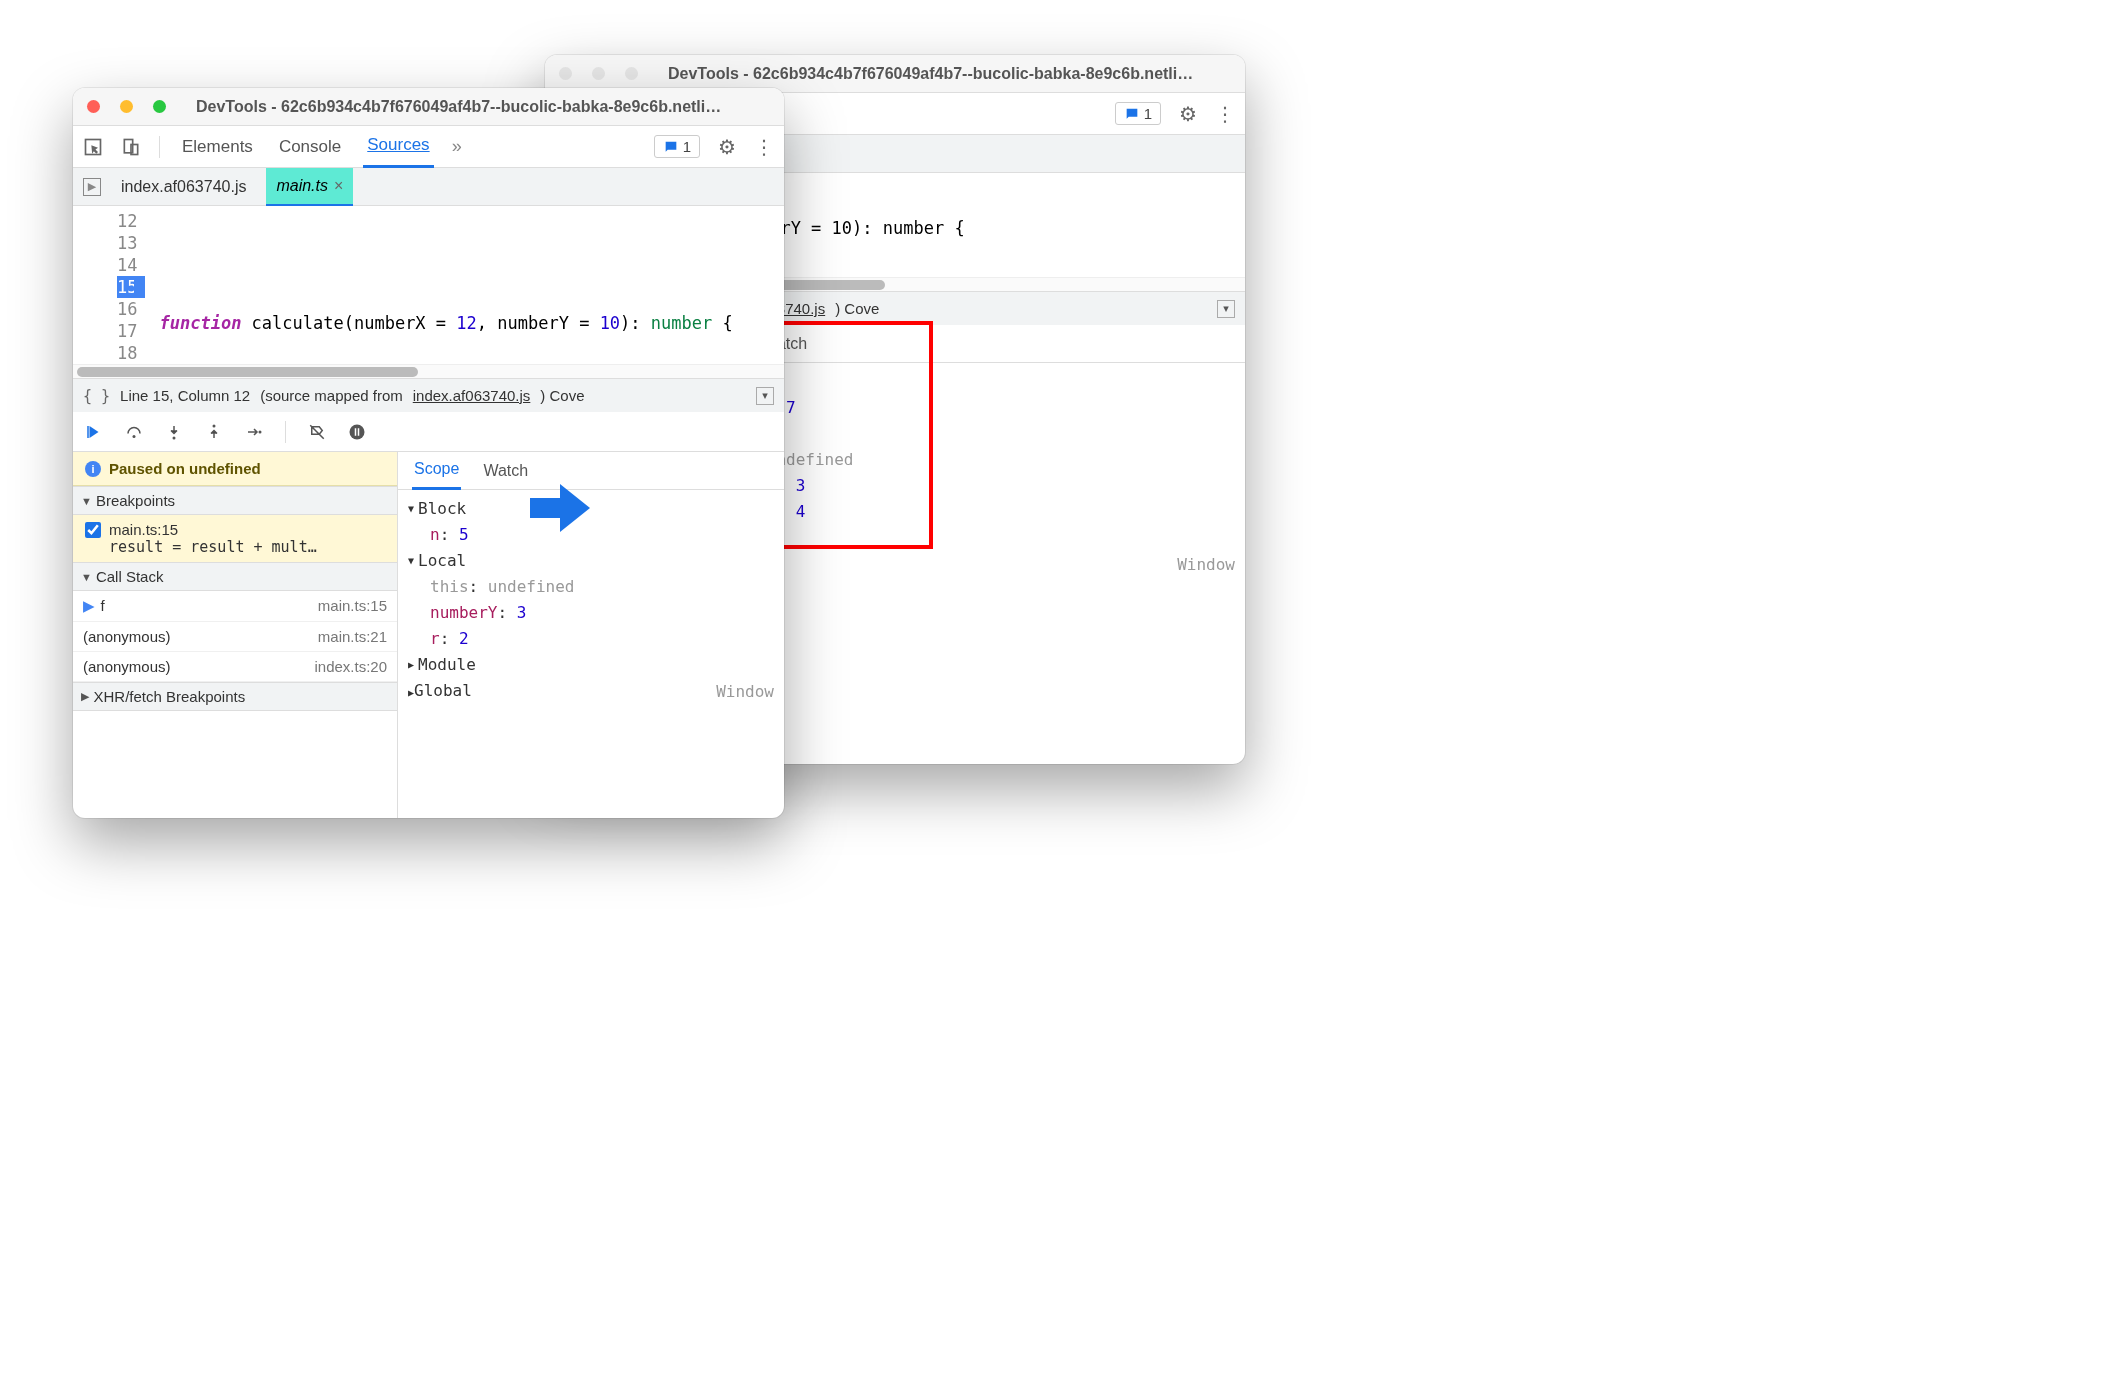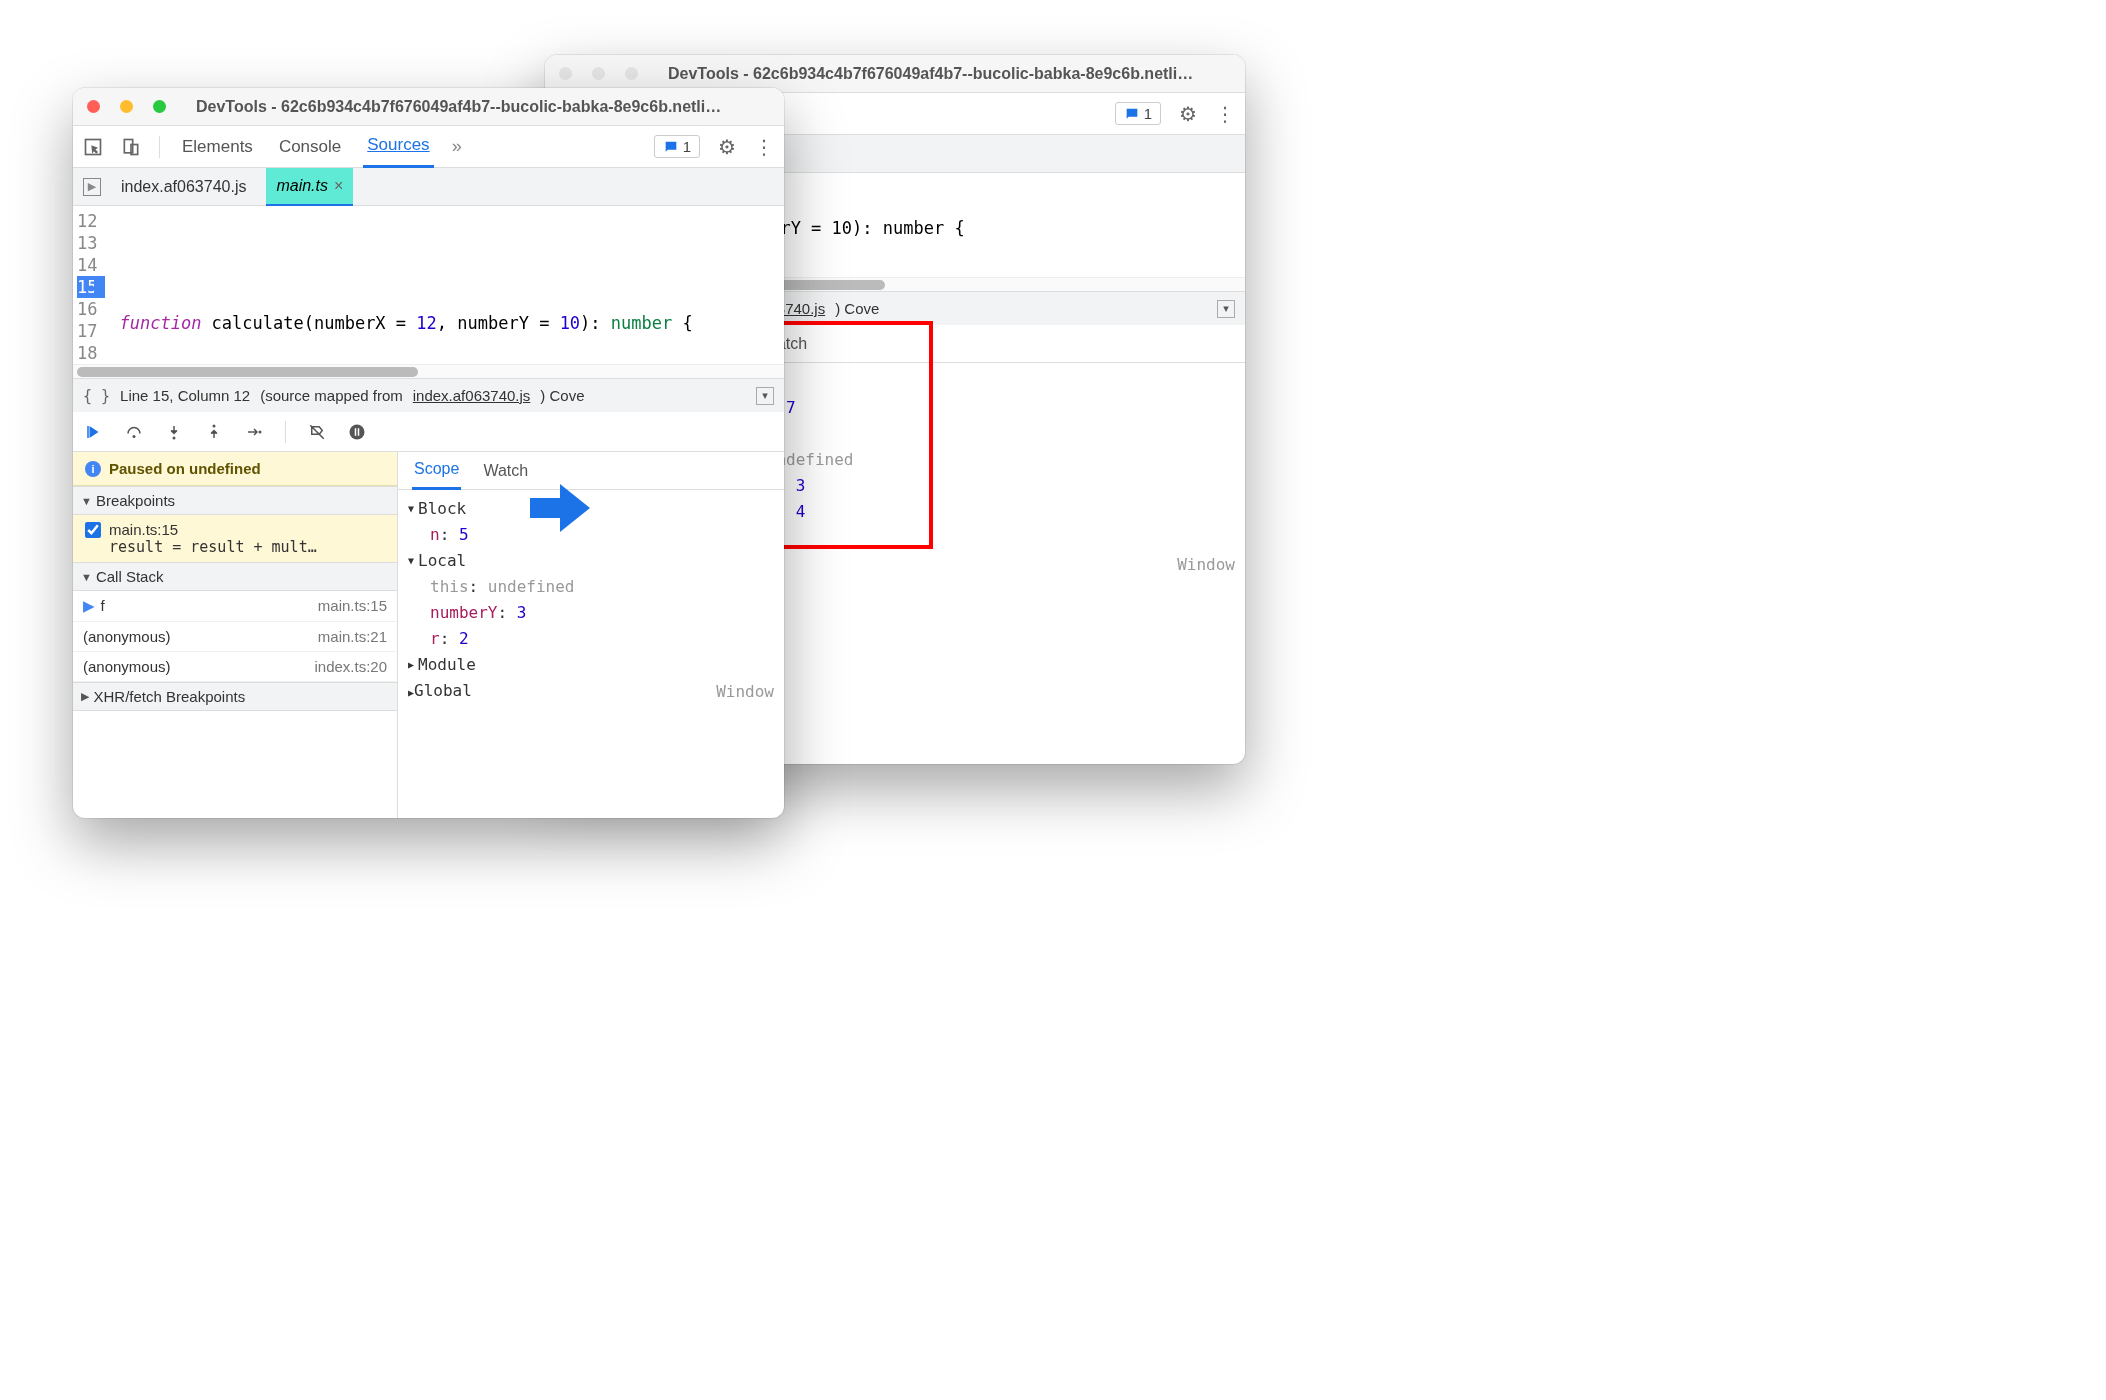--- a/index.html
+++ b/index.html
@@ -25,21 +25,21 @@
   .ftab { padding: 0 2px; height: 38px; display: flex; align-items: center; gap: 6px; }
   .ftab.active { background:#5eead4; border-bottom:2px solid #1b73e7; color:#000; font-style:italic; padding:0 10px;}
   .ftab .close { font-style: normal; color:#666; }
   .codearea { display: flex; font-family: ui-monospace, Menlo, monospace; font-size: 17px; position: relative; }
   .gutter { background: #fff; text-align: right; color: #888; padding: 4px 8px 4px 4px; user-select: none; }
   .gutter div { height: 22px; line-height:22px;}
   .gutter .bp { background: #4285f4; color: #fff; padding-right:8px; margin-right:-8px; position:relative;}
   .gutter .bp::after{content:"";position:absolute;right:-10px;top:0;border:11px solid transparent;border-left:10px solid #4285f4;}
   .code { padding: 4px 0 4px 14px; flex:1; white-space: pre; overflow-x:auto;}
   .code div { height:22px; line-height:22px;}
-  .kw{color:#a626a4;font-style:italic;} .ty{color:#0b8043;} .num{color:#1c00cf;}
+  .kw{color:#a626a4;font-style:italic;font-weight:bold;} .ty{color:#0b8043;} .num{color:#1c00cf;}
   .hscroll{height:14px;background:#fafafa;border-top:1px solid #eee;position:relative;}
   .hscroll .thumb{position:absolute;left:4px;top:2px;height:10px;width:48%;background:#bbb;border-radius:5px;}
   .statusbar { height: 34px; background:#f1f3f4; border-top:1px solid #ddd; display:flex;align-items:center; padding:0 10px; font-size:15px; color:#333; gap:10px;}
   .statusbar .u{ text-decoration:underline;}
   .sb-dd{width:18px;height:18px;border:1px solid #aaa;display:flex;align-items:center;justify-content:center;font-size:11px;color:#555; margin-left:auto;}
   .dbgbar { height: 40px; border-bottom:1px solid #ddd; display:flex;align-items:center;padding:0 12px;gap:22px;}
   .dbgbar svg{width:18px;height:18px;}
   .dbg-split{display:flex;height:calc(100% - 38px - 42px - 38px - 158px - 14px - 34px - 40px);}
   .left-pane{width:325px;border-right:1px solid #ddd;overflow:hidden;}
   .right-pane{flex:1;overflow:hidden;}
@@ -209,21 +209,21 @@
     <div class="kebab">⋮</div>
   </div>
   <div class="filetabs">
     <div class="nav-icon">▶</div>
     <div class="ftab">index.af063740.js</div>
     <div class="ftab active">
         <span>main.ts</span>
         <span class="close">×</span>
       </div>
   </div>
-  <div class="codearea" style="height:158px;">
+  <div class="codearea" style="height:158px;padding-left:40px;">
     <div class="gutter">
       <div>12</div>
       <div>13</div>
       <div>14</div>
       <div class="bp">15</div>
       <div>16</div>
       <div>17</div>
       <div>18</div>
     </div>
     <div class="code">

